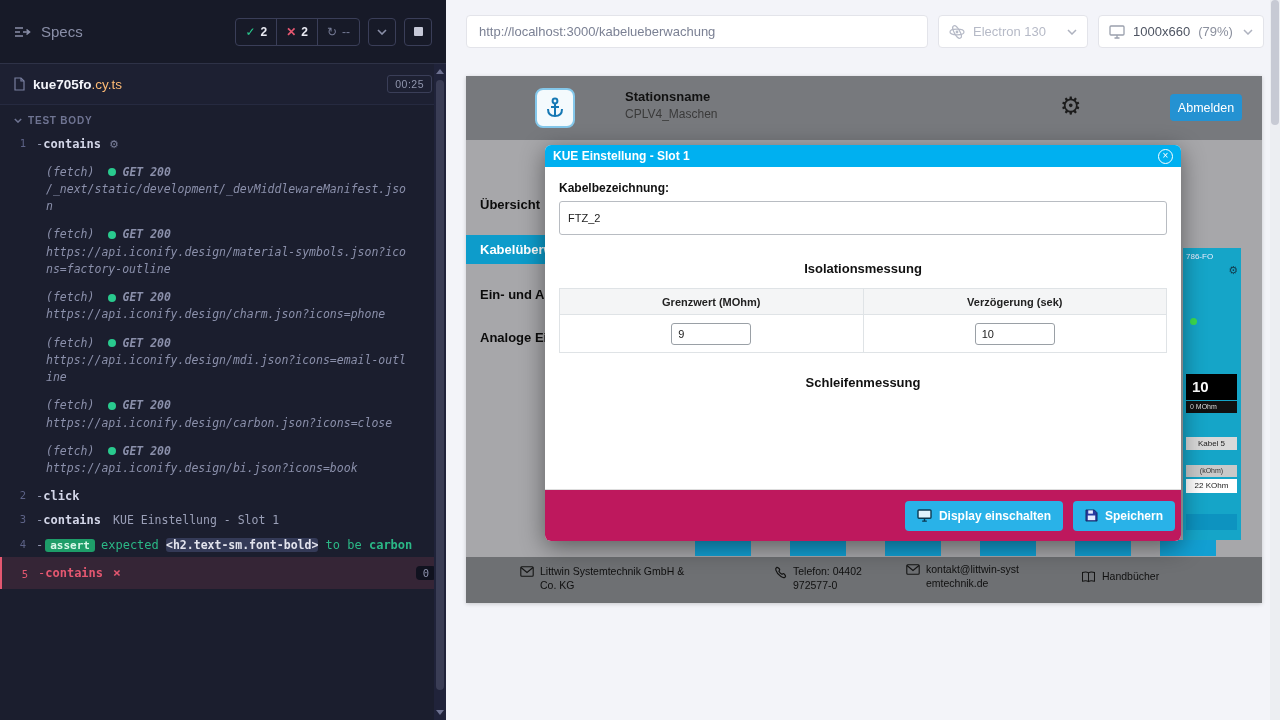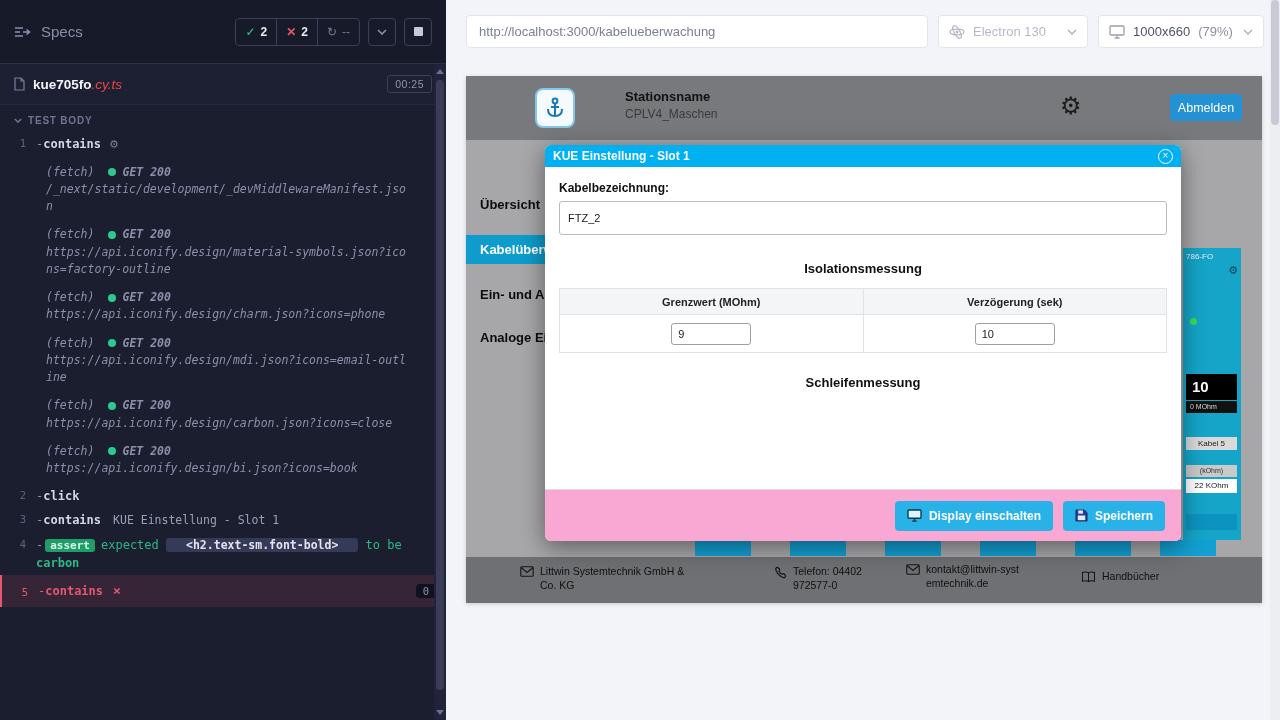--- a/index.html
+++ b/index.html
@@ -15,21 +15,21 @@
   .stat:last-child { border-right:none; }
   .stat .glyph { font-size:12px; }
   .stat .val { color:#e9eaf2; font-weight:bold; }
   .g-pass { color:#29ca8e; } .g-fail { color:#e45770; font-weight:bold; } .g-pend { color:#767b96; }
   .stat .val.dim { color:#767b96; font-weight:normal; }
   .sq-btn { width:28px; height:28px; margin-left:8px; border:1px solid #3a3e58; border-radius:4px; background:transparent; display:flex; align-items:center; justify-content:center; color:#8a8fa8; cursor:pointer; }
   .stop-ic { width:9px; height:9px; background:#c6c9d8; border-radius:1px; display:block; }
 
   .spec-row { height:41px; display:flex; align-items:center; padding:0 14px; border-bottom:1px solid #262a40; background:#1d2032; }
   .spec-row .fname { margin-left:8px; font-size:13.5px; color:#f3f4fa; font-weight:bold; }
-  .spec-row .fext { font-size:13.5px; color:#ef4444; font-weight:normal;font-style:italic; }
+  .spec-row .fext { font-size:13.5px; color:#fdba74; font-weight:normal; }
   .time-pill { margin-left:auto; border:1px solid #3a3e58; border-radius:3px; padding:2px 7px; font-size:10.5px; color:#9095ad; letter-spacing:.5px; }
 
   .section-row { display:flex; align-items:center; gap:6px; padding:10px 14px 6px; color:#6f7492; font-size:10px; font-weight:bold; letter-spacing:.8px; cursor:pointer; }
 
   .cmd { display:flex; align-items:flex-start; padding:3px 10px 3px 0; cursor:pointer; }
   .cmd .num { width:36px; min-width:36px; text-align:right; padding-right:10px; color:#5d6387; font-family:"DejaVu Sans Mono", monospace; font-size:10.5px; padding-top:2px; }
   .cmd .cbody { flex:1; font-family:"DejaVu Sans Mono", monospace; font-size:12px; color:#9095ad; line-height:1.5; }
   .dash { color:#9095ad; }
   .cmd-name { color:#d3d6e8; font-weight:bold; }
   .gear-sm { color:#7c819c; font-size:11px; margin-left:8px; font-family:"DejaVu Sans", sans-serif; }
@@ -37,21 +37,21 @@
 
   .fetch { padding:4px 12px 4px 46px; margin:3px 0; font-family:"DejaVu Sans Mono", monospace; font-style:italic; font-size:11.5px; color:#8b90ab; line-height:1.5; cursor:pointer; }
   .fetch-head { display:flex; align-items:center; gap:6px; }
   .fetch-label { margin-right:8px; }
   .dot { width:8px; height:8px; border-radius:50%; background:#29ca8e; display:inline-block; }
   .fetch-status { font-weight:bold; }
   .fetch-url { word-break:break-all; max-width:362px; }
 
   .assert-badge { background:#1e9d69; color:#d9f7e9; font-weight:bold; padding:0 5px; border-radius:3px; margin:0 6px 0 2px; font-size:11px; }
   .green { color:#2bb886; }
-  .code-chip { background:#343a57; color:#e2e3ed; font-weight:bold; padding:0 20px; border-radius:3px; font-size:11.5px; }
+  .code-chip { background:#343a57; color:#e2e3ed; font-weight:bold; padding:0 0; border-radius:3px; font-size:11.5px; }
   .bold { font-weight:bold; }
 
   .cmd.failed { background:rgba(228,87,112,0.13); border-left:2px solid #e45770; padding-top:6px; padding-bottom:6px; align-items:center; }
   .cmd.failed .num { color:#e45770; }
   .cmd.failed .cmd-name, .cmd.failed .dash { color:#e45770; }
   .fail-x { color:#e45770; font-weight:bold; margin-left:10px; font-size:13px; }
   .count-badge { align-self:center; background:#10121f; border-radius:4px; padding:1px 7px; font-size:10.5px; color:#8d92ad; font-family:"DejaVu Sans Mono", monospace; }
 
   .rep-scrollbar { position:absolute; left:434px; top:64px; width:12px; height:656px; background:#20233a; }
   .rep-thumb { position:absolute; left:2px; top:16px; width:8px; height:610px; background:#3a3d55; border-radius:4px; }
@@ -108,21 +108,21 @@
   .modal-title { color:#fff; font-size:12px; font-weight:bold; }
   .modal-close { margin-left:auto; width:15px; height:15px; border:1.5px solid #fff; border-radius:50%; color:#fff; font-size:10px; line-height:12px; text-align:center; cursor:pointer; }
   .modal-body { padding:10px 14px 0; }
   .field-label { font-size:12px; font-weight:bold; color:#111; margin:4px 0 6px; }
   .cable-input { width:100%; height:24px; border:1px solid #b8bcc2; border-radius:3px; padding:16px 8px; font-size:11px; color:#222; font-family:"Liberation Sans", sans-serif; }
   .m-heading { text-align:center; font-size:13px; font-weight:bold; color:#111; margin:26px 0 12px; }
   .m-table { width:100%; border-collapse:collapse; }
   .m-table th { border:1px solid #dfe3e6; background:#f4f5f6; height:26px; font-size:11px; font-weight:bold; color:#222; text-align:center; }
   .m-table td { border:1px solid #dfe3e6; height:38px; text-align:center; }
   .cell-input { width:80px; height:22px; border:1px solid #9aa0a6; border-radius:3px; padding:0 6px; font-size:11px; color:#222; font-family:"Liberation Sans", sans-serif; }
-  .modal-footer { position:absolute; left:0; bottom:0; width:100%; height:52px; background:#f9a8d4; border-top:1px solid #ddd; display:flex; align-items:center; justify-content:flex-end; gap:10px; padding-right:16px; }
+  .modal-footer { position:absolute; left:0; bottom:0; width:100%; height:52px; background:#be185d; border-top:1px solid #ddd; display:flex; align-items:center; justify-content:flex-end; gap:10px; padding-right:6px; }
   .cyan-btn { height:30px; background:#29b2e8; color:#fff; border:none; border-radius:4px; font-size:12px; font-weight:bold; display:flex; align-items:center; gap:7px; padding:0 12px; cursor:pointer; font-family:"Liberation Sans", sans-serif; }
 </style>
 </head>
 <body>
 
 <div class="reporter">
 
   <div class="rep-header">
     <span class="menu-icon">
       <svg width="17" height="12" viewBox="0 0 17 12">

